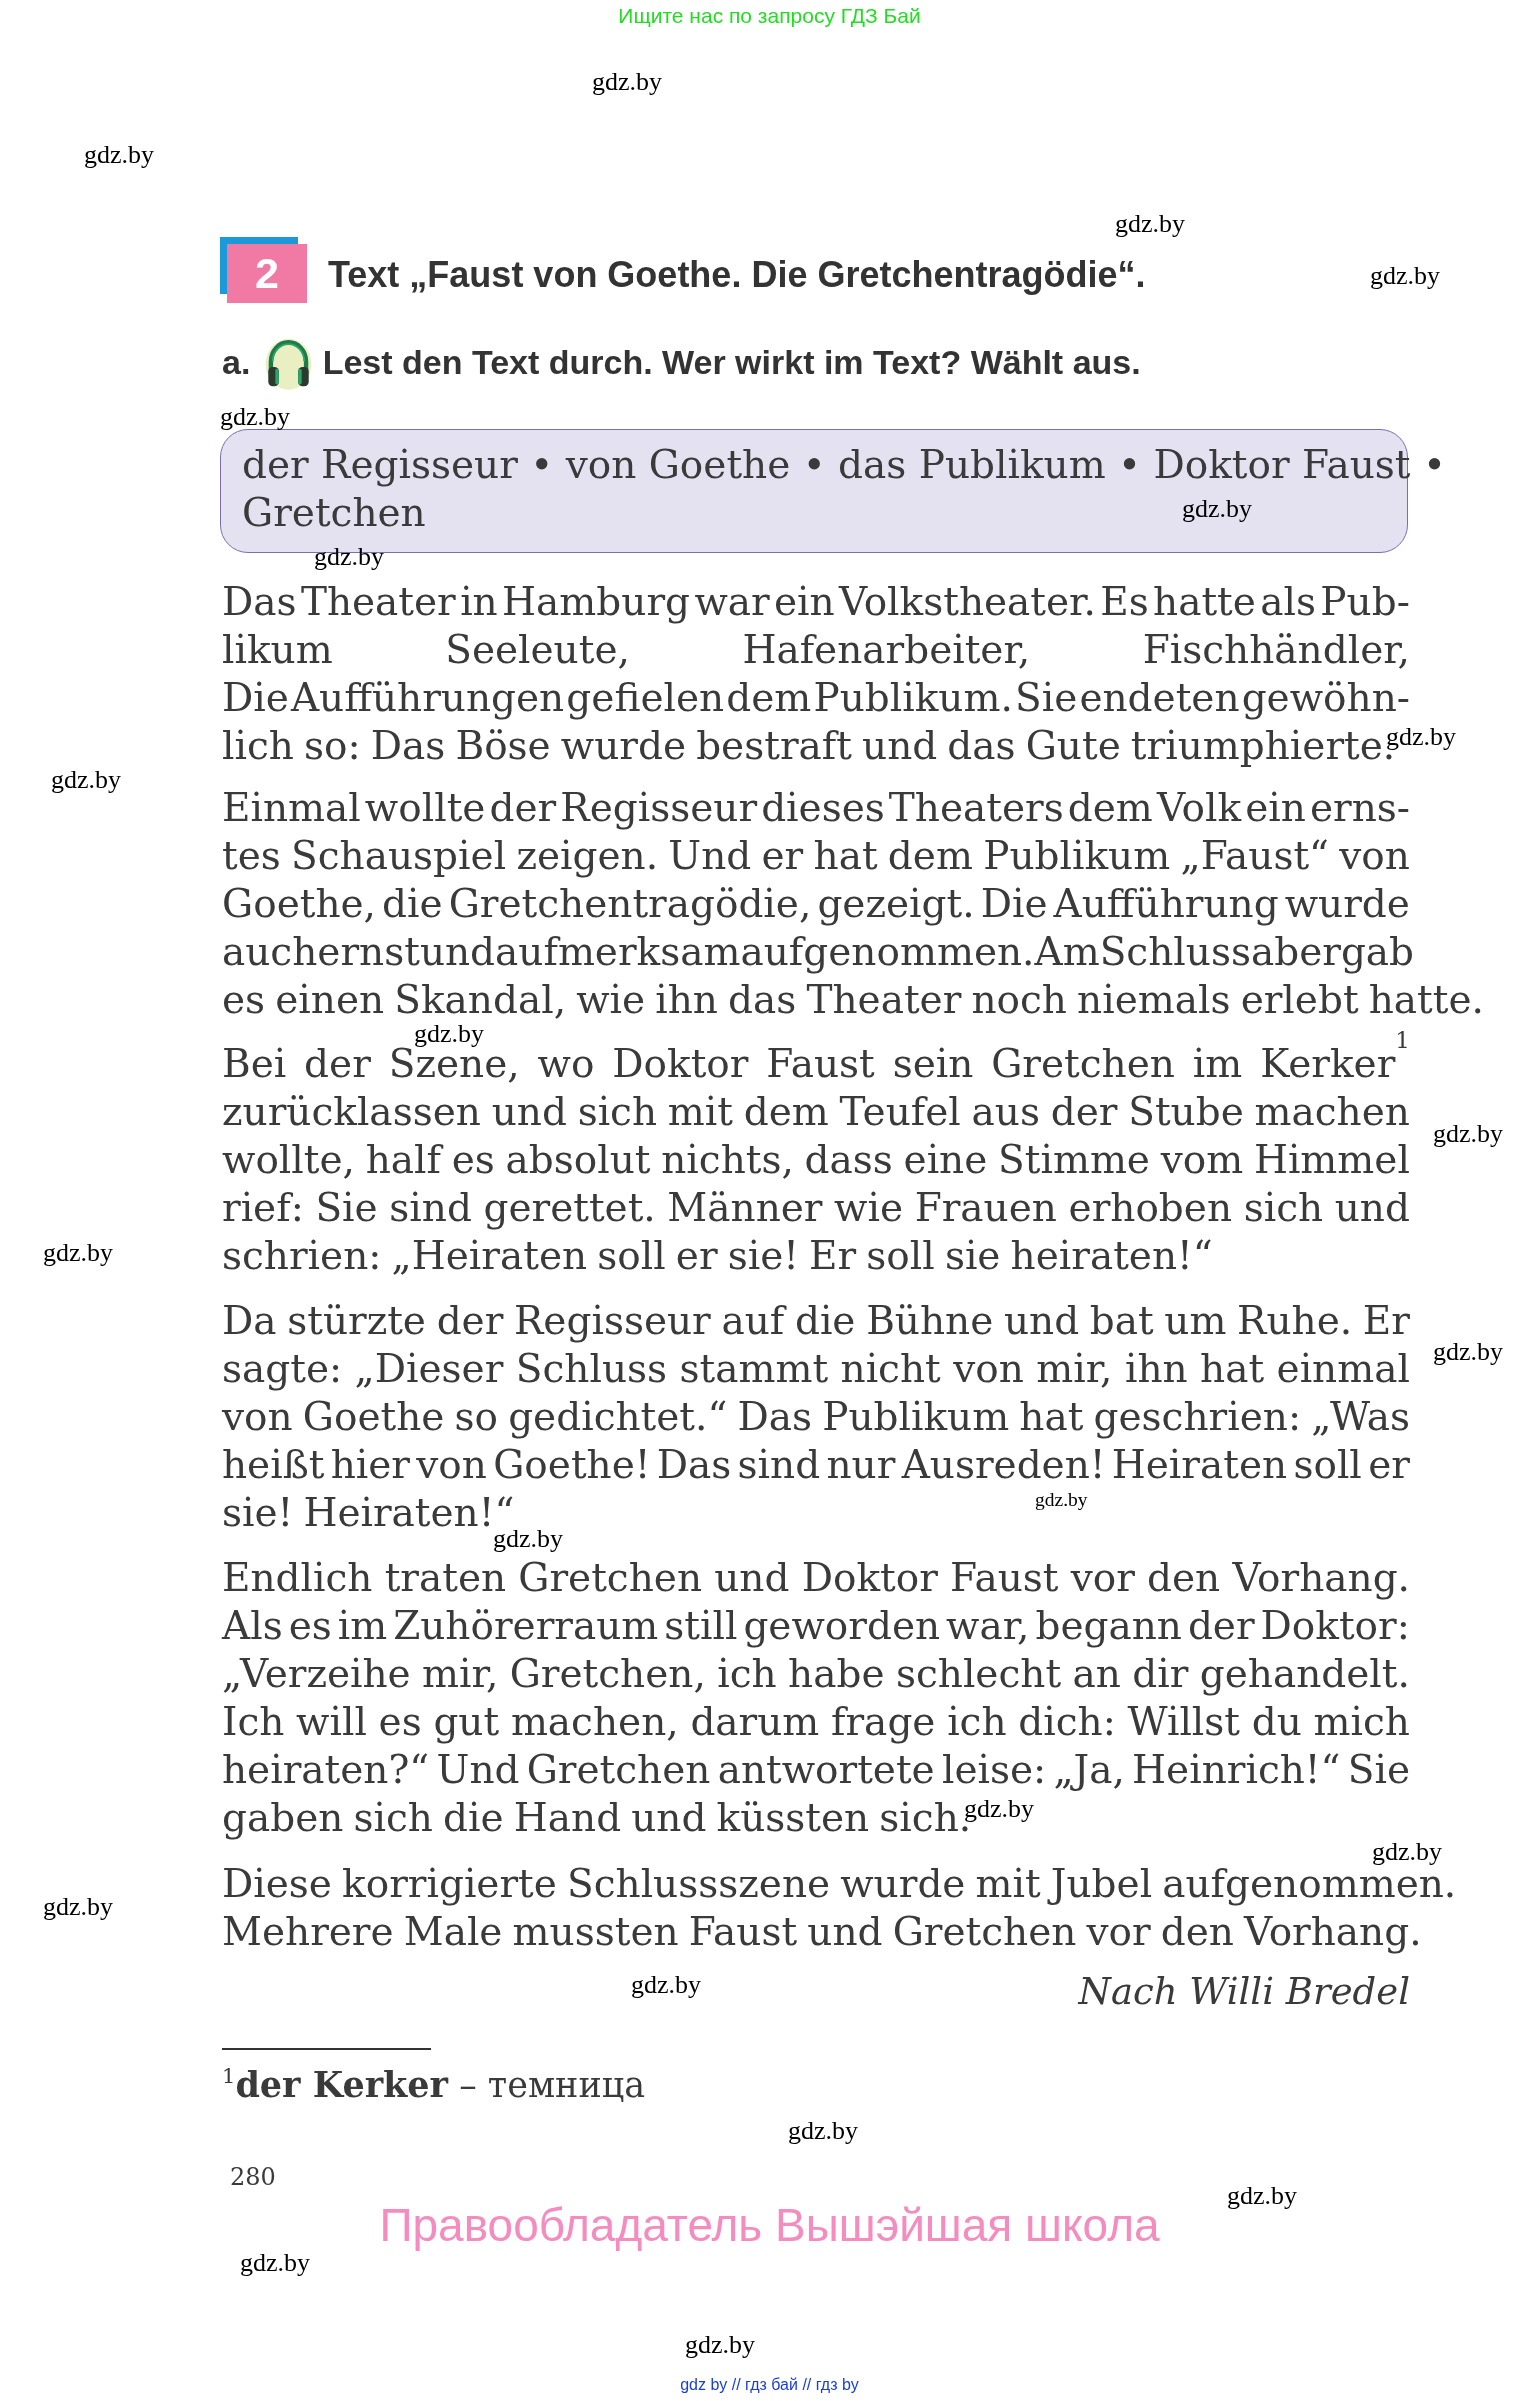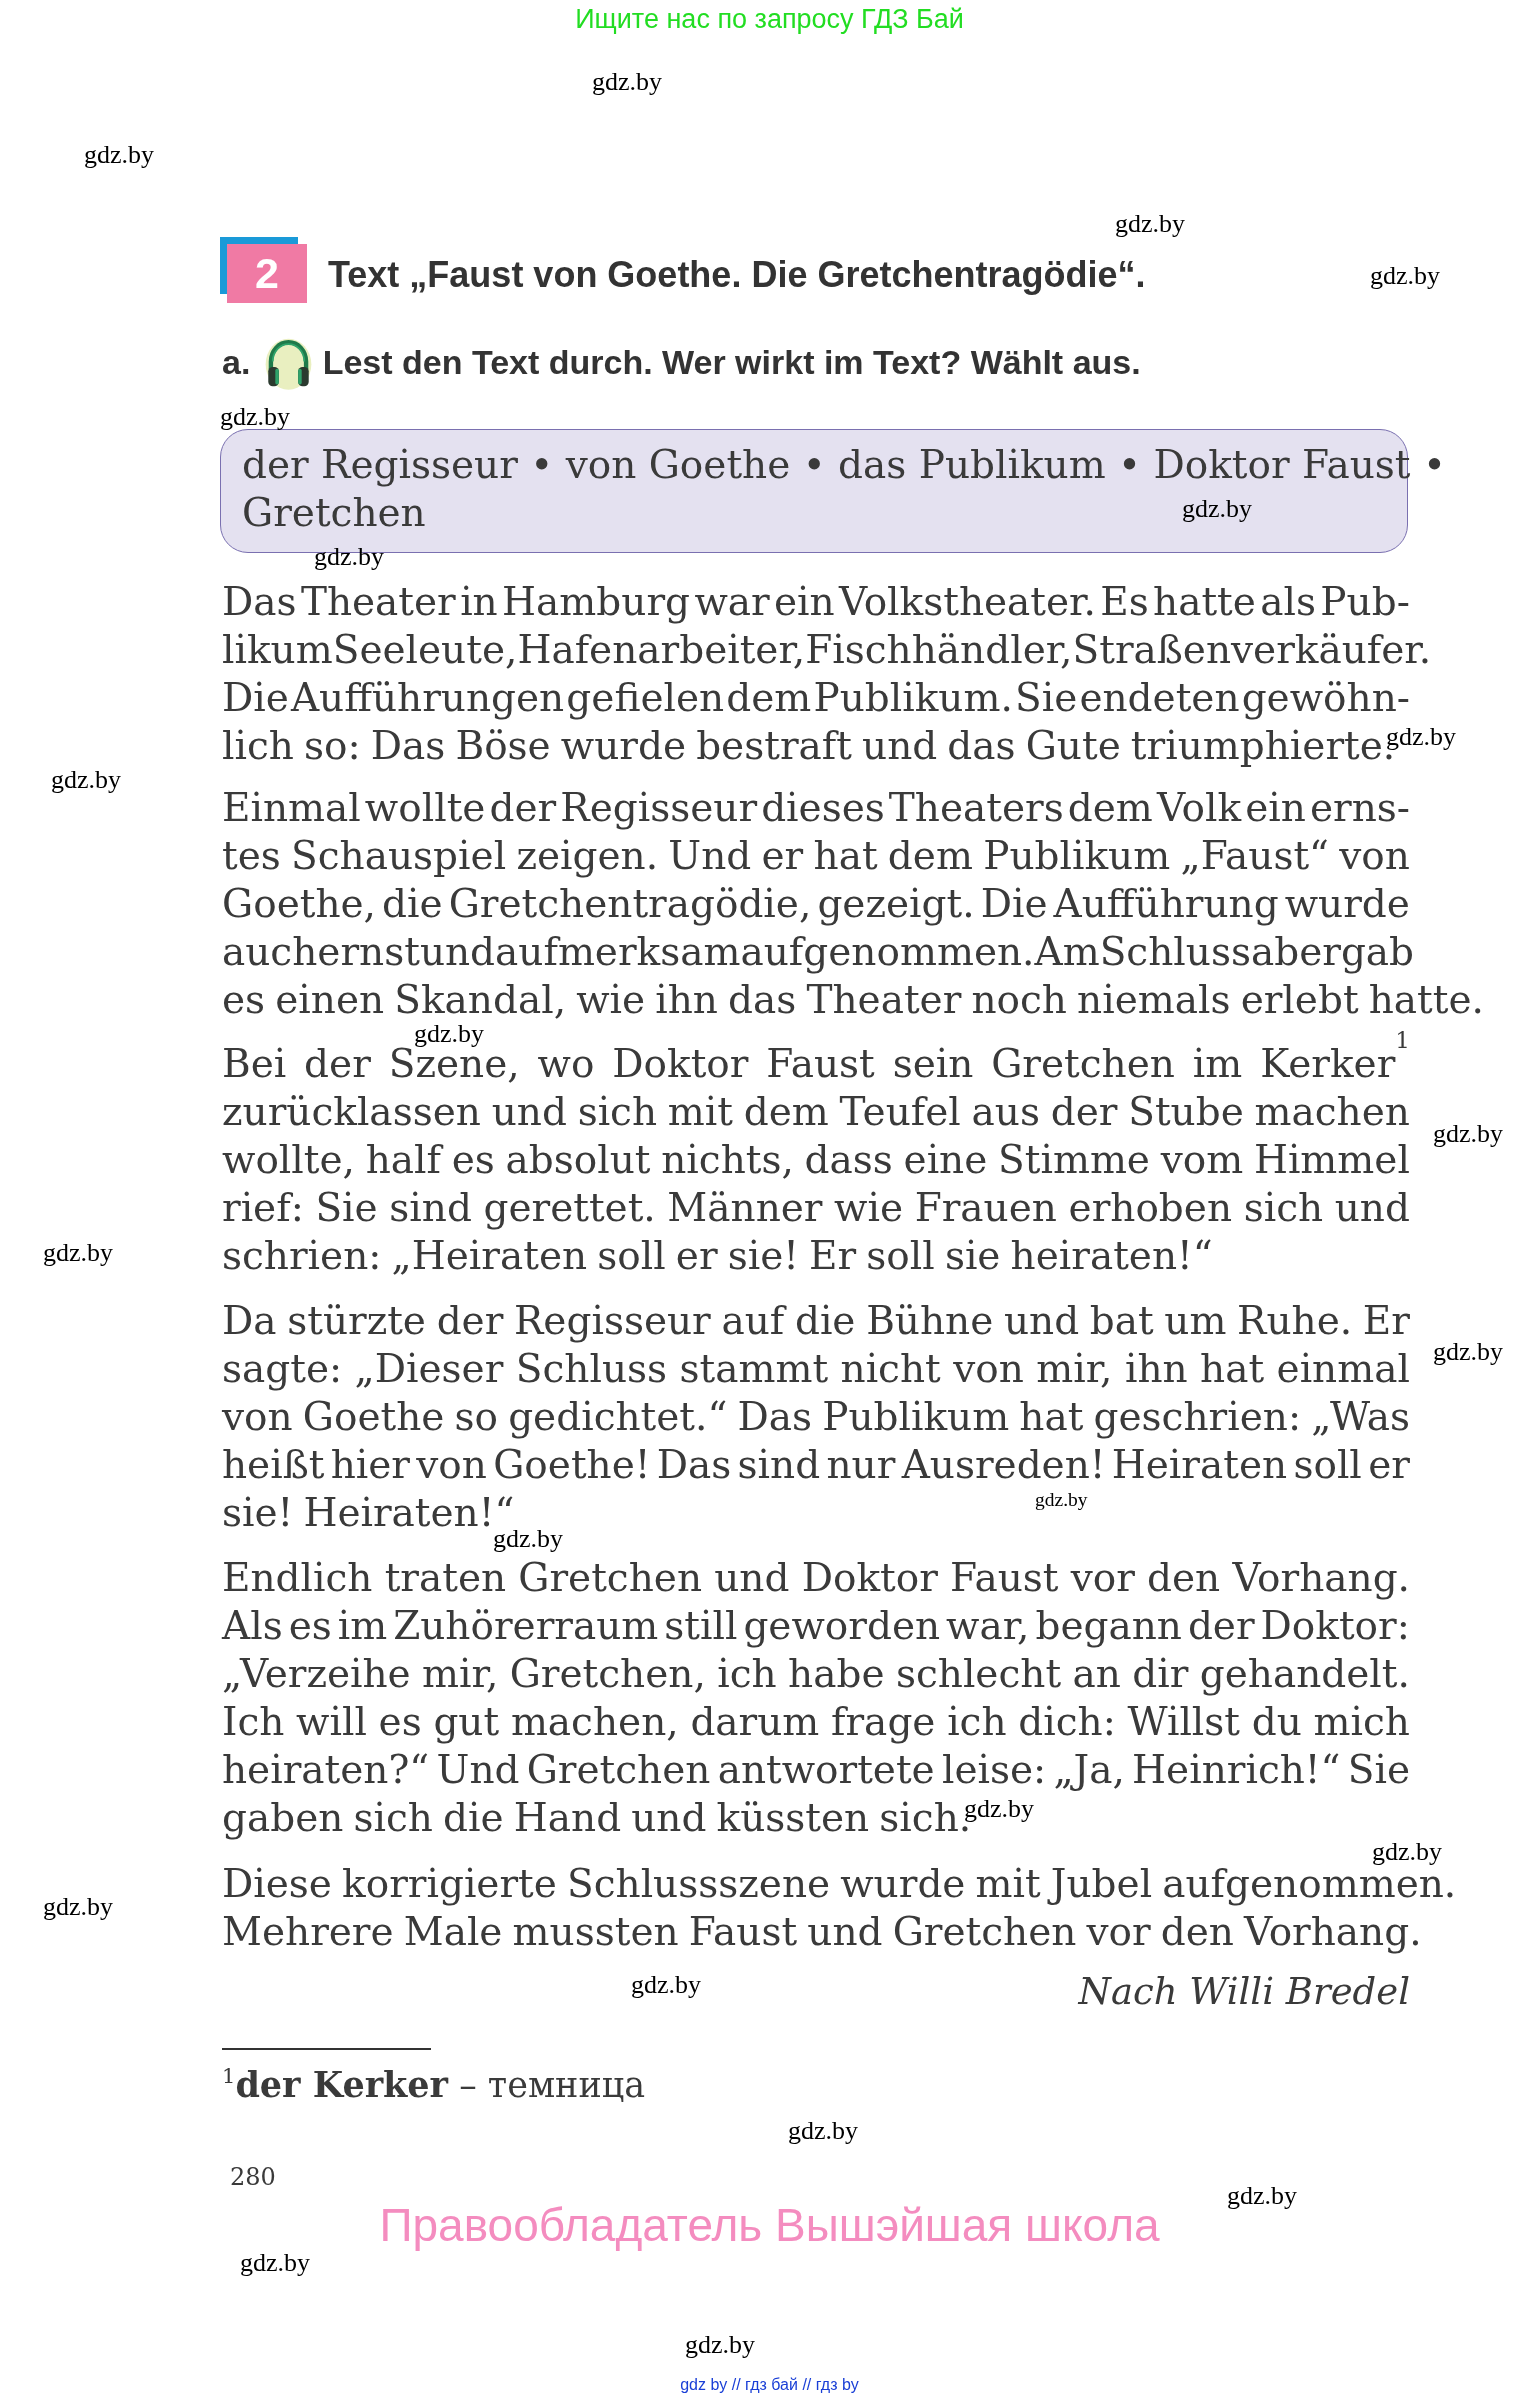--- a/index.html
+++ b/index.html
@@ -1,21 +1,21 @@
 <!DOCTYPE html>
 <html style="font-size:14px"><head>
 <meta charset="utf-8">
 <style>
   html, body { margin:0; padding:0; background:#ffffff; }
   body { width:1539px; height:2401px; position:relative; overflow:hidden; }
   .abs { position:absolute; }
   .serif { font-family:"DejaVu Serif", "Liberation Serif", serif; color:#3a3a3a;border-radius:28px; }
   .sans { font-family:"Liberation Sans", "DejaVu Sans", sans-serif; }
 
-  #top-banner { top:3.5px; left:0; width:1539px; text-align:center; font-size:27px; }
+  #top-banner { top:3.5px; left:0; width:1539px; text-align:center; font-size:21px; }
   .wm { font-family:Liberation Serif, serif; font-size:26px; color:#000000; white-space:nowrap; }
   .wm.small { font-size:19.5px; }
 
   
   #badge { left:220px; top:237px; width:87px; height:66px; }
   #badge .back { position:absolute; left:0; top:0; width:78px; height:57px; background:#1a9ad8; }
   #badge .front { position:absolute; left:7px; top:7px; width:80px; height:59px; background:#f07aa4;
      color:#fff; font-family:"Liberation Sans", sans-serif; font-weight:bold; font-size:43px;
      display:flex; align-items:center; justify-content:center; line-height:1; }
   #ex-title { left:328px; top:254px; font-size:36px; font-weight:bold; color:#333; white-space:nowrap; }
@@ -89,21 +89,20 @@
       <span class="w">Es</span>
       <span class="w">hatte</span>
       <span class="w">als</span>
       <span class="w">Pub-</span>
     </div>
   <div class="line">
       <span class="w">likum</span>
       <span class="w">Seeleute,</span>
       <span class="w">Hafenarbeiter,</span>
       <span class="w">Fischhändler,</span>
-      <span class="w">Straßenverkäufer.</span>
     </div>
   <div class="line">
       <span class="w">Die</span>
       <span class="w">Aufführungen</span>
       <span class="w">gefielen</span>
       <span class="w">dem</span>
       <span class="w">Publikum.</span>
       <span class="w">Sie</span>
       <span class="w">endeten</span>
       <span class="w">gewöhn-</span>

